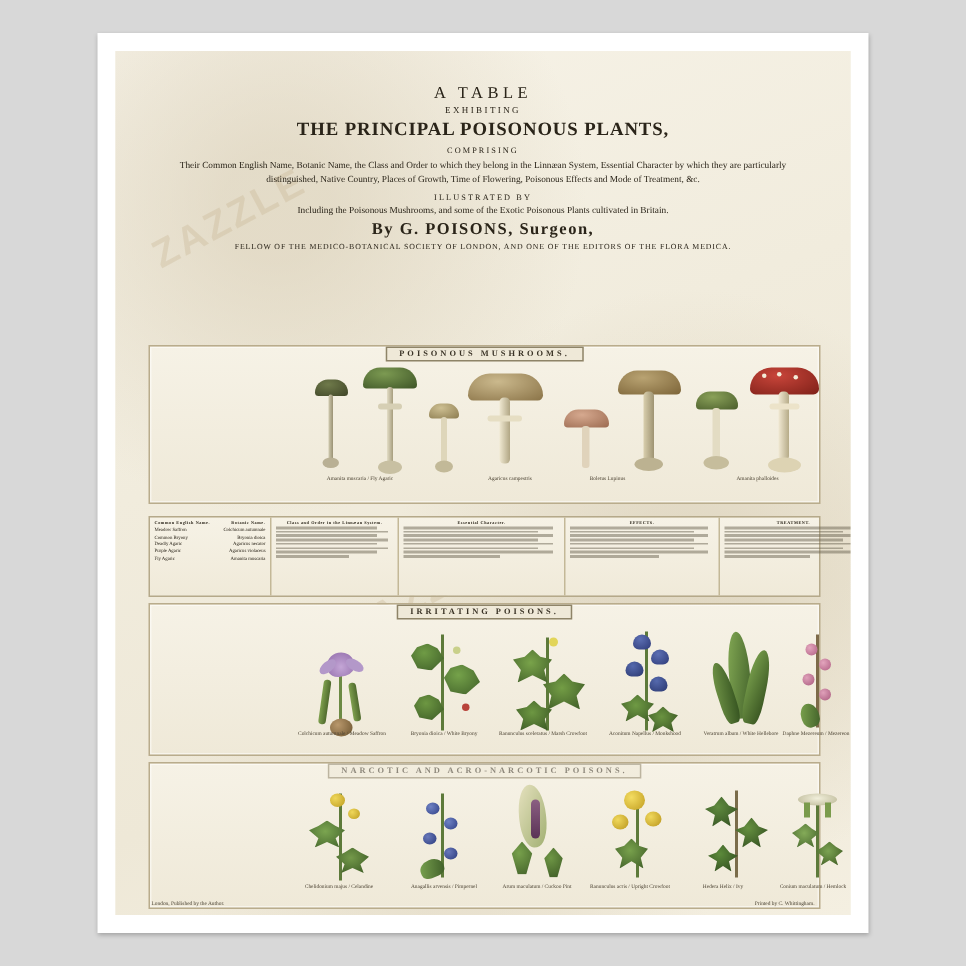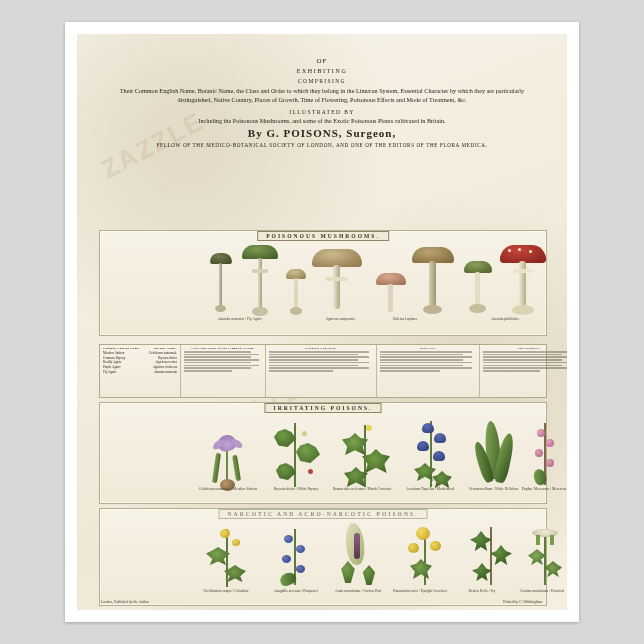--- a/index.html
+++ b/index.html
@@ -133,22 +133,23 @@
 
 <div id="poster-wrap">
   <div id="poster">
 
     <div class="wm wm1">ZAZZLE</div>
     <div class="wm wm2">ZAZZLE</div>
     <div class="wm wm3">ZAZZLE.COM</div>
     <div class="wm wm4">ALL RIGHTS RESERVED</div>
 
     <div id="titleblock">
-      <div class="t-of">OF</div>
+      <div class="t-a">A TABLE</div>
       <div class="t-exh">EXHIBITING</div>
+      <div class="t-sub">THE PRINCIPAL POISONOUS PLANTS,</div>
       <div class="t-comp">COMPRISING</div>
       <div class="t-desc">Their Common English Name, Botanic Name, the Class and Order to which they belong in the Linnæan System, Essential Character by which they are particularly distinguished, Native Country, Places of Growth, Time of Flowering, Poisonous Effects and Mode of Treatment, &amp;c.</div>
       <div class="t-ill">ILLUSTRATED BY</div>
       <div class="t-incl">Including the Poisonous Mushrooms, and some of the Exotic Poisonous Plants cultivated in Britain.</div>
       <div class="t-by">By G. POISONS, Surgeon,</div>
       <div class="t-fel">FELLOW OF THE MEDICO-BOTANICAL SOCIETY OF LONDON, AND ONE OF THE EDITORS OF THE FLORA MEDICA.</div>
     </div>
 
     <div class="panel" style="left:22px;top:196px;width:446px;height:104px;">
       <div class="panel-title">POISONOUS MUSHROOMS.</div>

